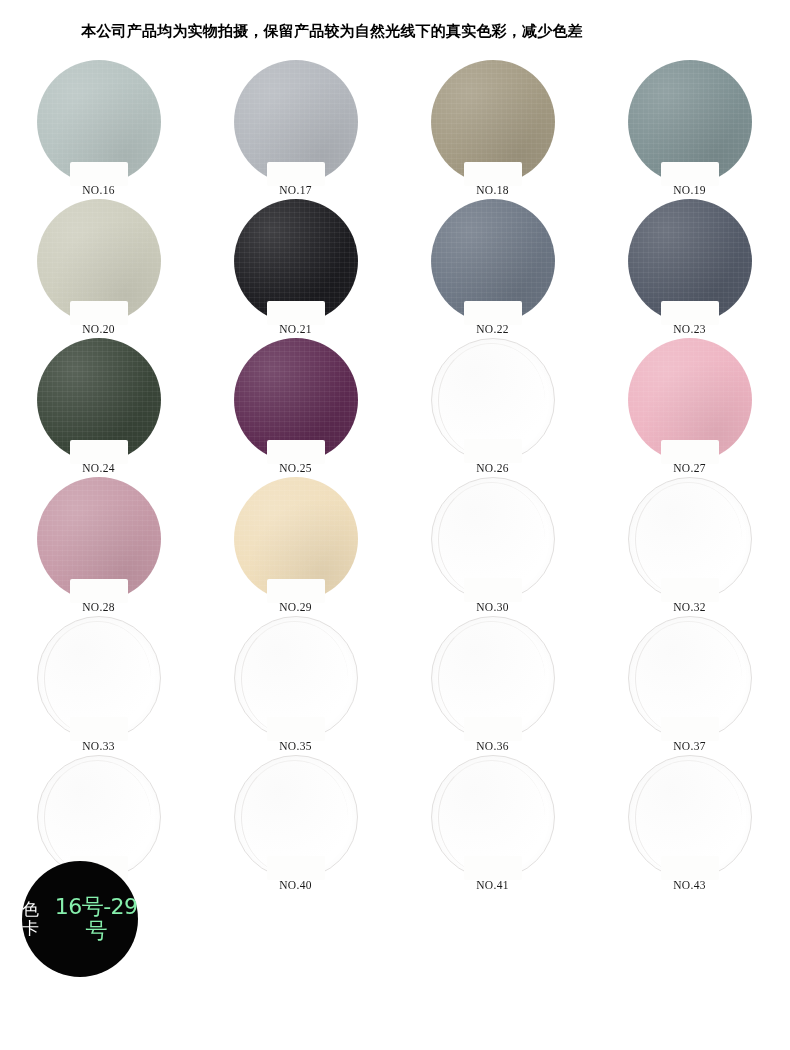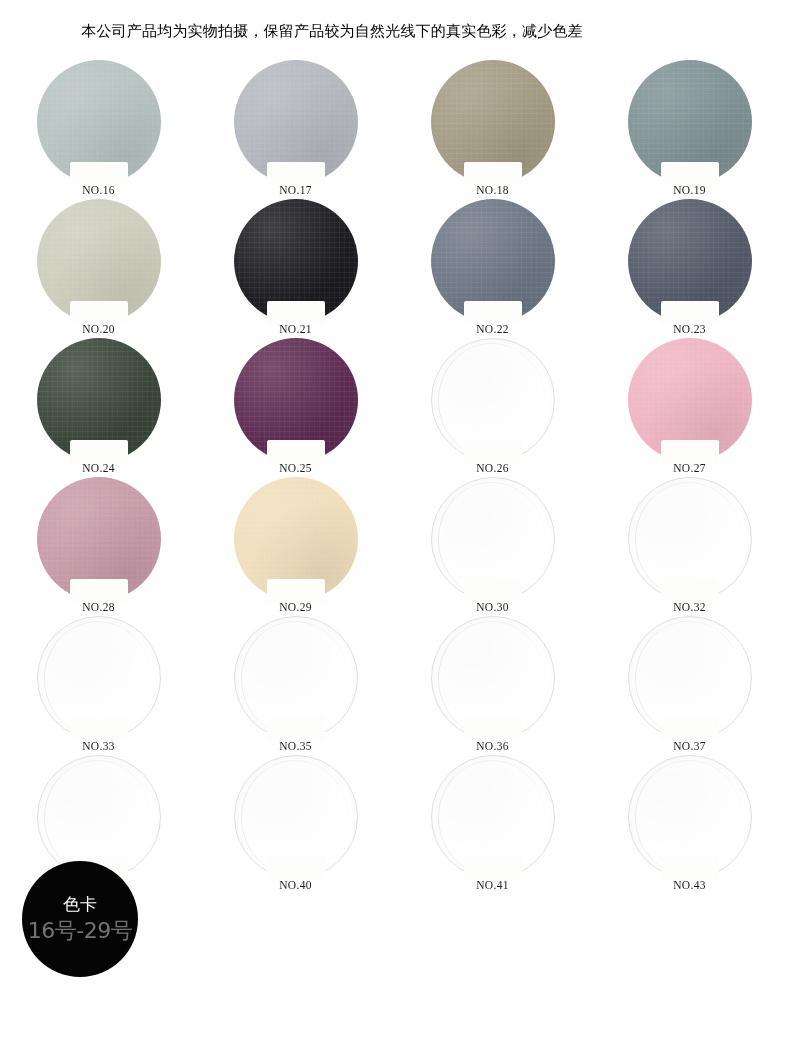--- a/index.html
+++ b/index.html
@@ -11,21 +11,21 @@
     position:relative;
   }
 
   
   #header-caption{
     position:absolute;
     top:22px;left:0;width:664px;
     text-align:center;
     font-family:"DejaVu Sans", sans-serif;
     font-size:15px;
-    font-weight:400;
+    font-weight:700;
     color:#000000;
     letter-spacing:0.2px;
     white-space:nowrap;
   }
 
   
   #swatch-grid{
     position:absolute;
     top:58px;left:0;
     width:716px;
@@ -92,37 +92,37 @@
   }
 
   
   #badge{
     position:absolute;
     left:22px;top:861px;
     width:116px;height:116px;
     border-radius:50%;
     background:#050505;
     display:flex;
-    flex-direction:column;
     align-items:center;
     justify-content:center;
     gap:5px;
   }
   #badge .badge-line1{
     font-family:"DejaVu Sans", sans-serif;
     font-size:17px;
     color:#ffffff;
     line-height:1.1;
   }
   #badge .badge-line2{
     font-family:"DejaVu Sans", sans-serif;
     font-size:22px;
-    color:#737373;
+    color:#86efac;
     line-height:1.1;
     letter-spacing:-0.5px;
+    text-align:center;
   }
 </style>
 </head>
 <body>
 
 <div id="header-caption">本公司产品均为实物拍摄，保留产品较为自然光线下的真实色彩，减少色差</div>
 
 <div id="swatch-grid">
     <div class="swatch-cell">
       <div class="disc" style="background-color: rgb(181, 194, 192);">

